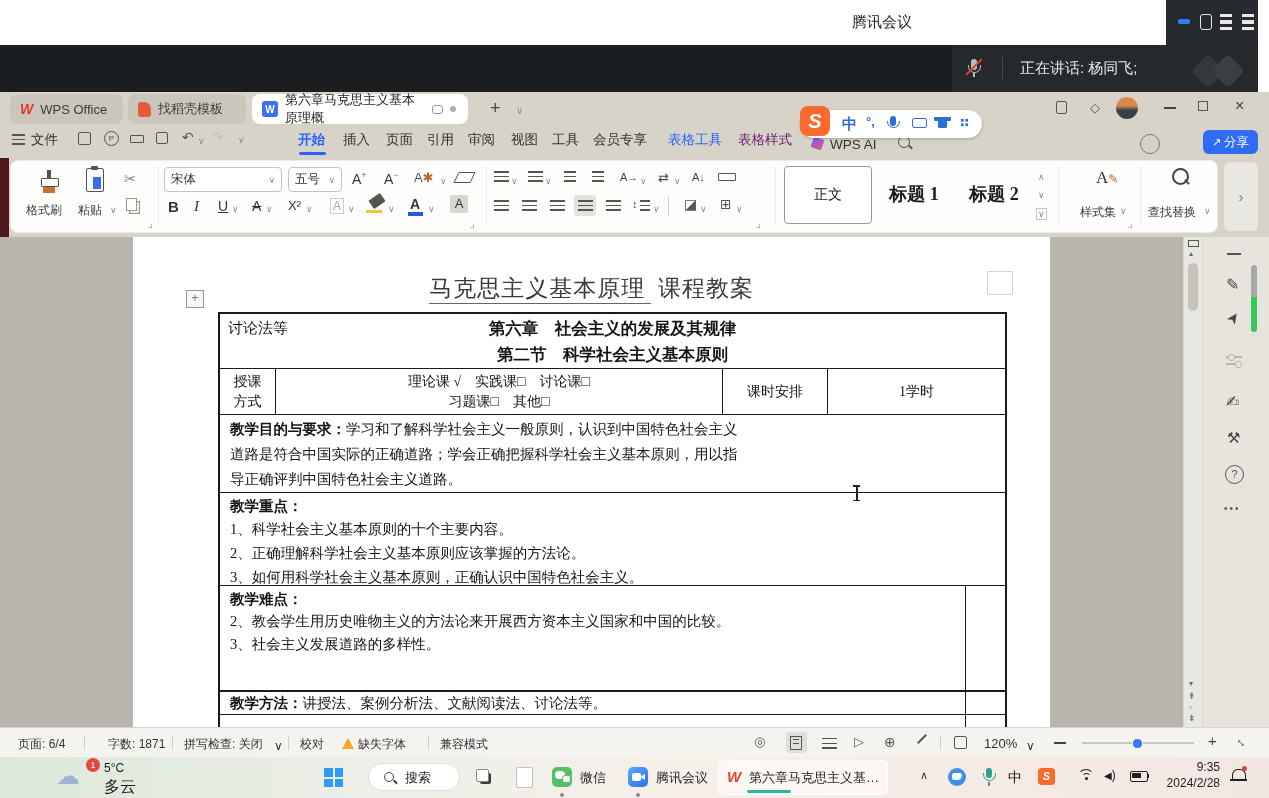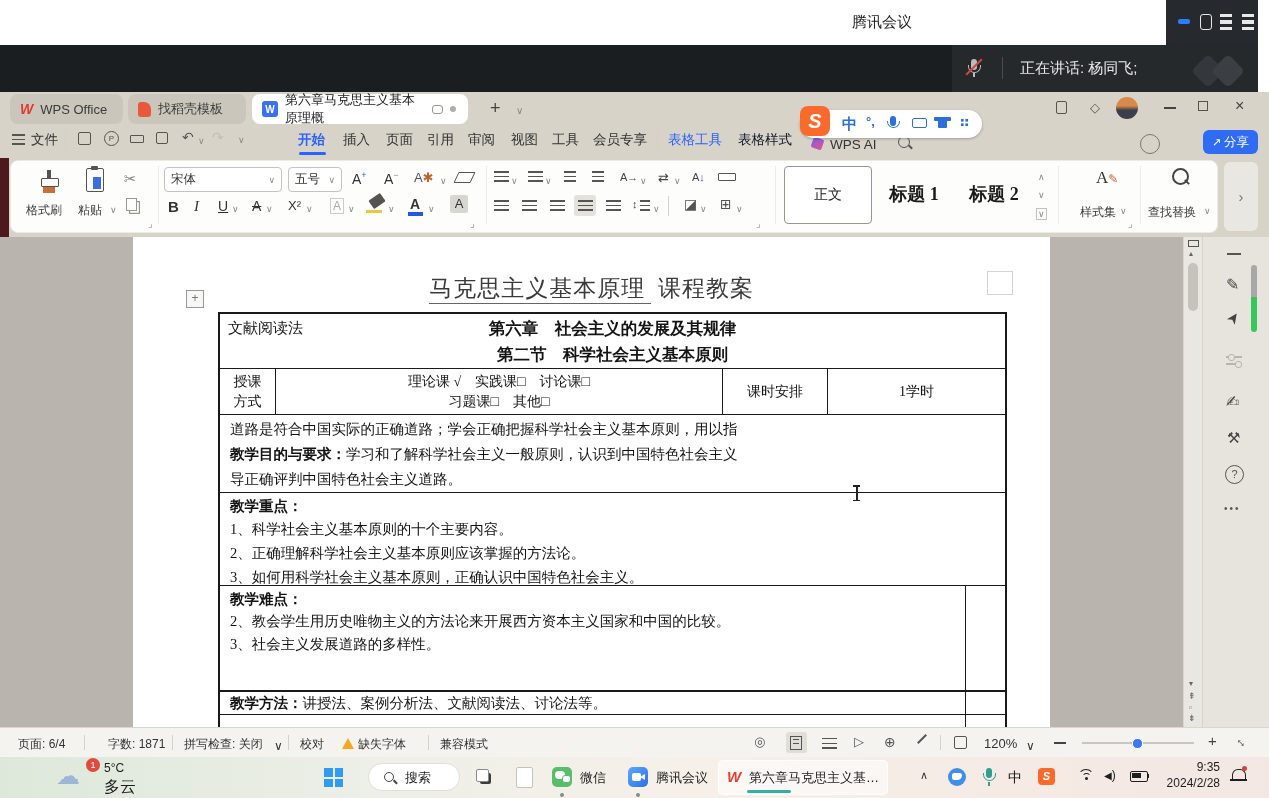--- a/index.html
+++ b/index.html
@@ -121,21 +121,21 @@
     <span class="a" style="left:299px;top:60px;width:27px;height:3px;border-radius:2px;background:#2b62ff"></span>
     <span class="t mi" style="left:343px;top:39px">插入</span>
     <span class="t mi" style="left:386px;top:39px">页面</span>
     <span class="t mi" style="left:427px;top:39px">引用</span>
     <span class="t mi" style="left:468px;top:39px">审阅</span>
     <span class="t mi" style="left:511px;top:39px">视图</span>
     <span class="t mi" style="left:552px;top:39px">工具</span>
     <span class="t mi" style="left:593px;top:39px">会员专享</span>
     <span class="sep" style="left:656px;top:38px;height:20px"></span>
     <span class="t mi" style="left:668px;top:39px;color:#2b62ff">表格工具</span>
-    <span class="t mi" style="left:738px;top:39px;color:#0f172a">表格样式</span>
+    <span class="t mi" style="left:738px;top:39px;color:#701a75">表格样式</span>
     <span class="a" style="left:812px;top:46px;width:11px;height:11px;background:linear-gradient(135deg,#7b5cf0,#e0558a);transform:rotate(20deg);border-radius:2px"></span>
     <span class="t mi" style="left:830px;top:45px">WPS AI</span>
     <span class="a" style="left:898px;top:44px;width:10px;height:10px;border:1.7px solid #555;border-radius:50%"></span>
     <span class="a" style="left:908px;top:54px;width:5px;height:1.7px;background:#555;transform:rotate(45deg)"></span>
 
     <span class="a" style="left:1140px;top:42px;width:18px;height:18px;border:1.5px solid #777;border-radius:50%"></span>
     <div class="a" style="left:1203px;top:38px;width:55px;height:24px;background:#2f6bf3;border-radius:6px;display:flex;align-items:center;justify-content:center;gap:3px">
       <span style="color:#fff;font-size:11px">↗</span>
       <span style="color:#fff;font-size:12.5px">分享</span>
     </div>
@@ -271,41 +271,41 @@
       <div class="a icbox" style="left:987px;top:34px;width:26px;height:24px;border-color:#d6d4cd;background:#fff"></div>
 
       <div class="t doc" style="left:133px;top:36px;width:917px;text-align:center;font-size:23px;color:#3a3a3a;letter-spacing:1px;white-space:nowrap">
         <span style="border-bottom:1.5px solid #666;padding:0 6px 2px 0">马克思主义基本原理</span><span> 课程教案</span>
       </div>
 
       <div class="a" style="left:186px;top:53px;width:16px;height:16px;border:1px solid #999;background:#f7f7f5;color:#777;font-size:12px;text-align:center;line-height:15px">+</div>
 
       <div class="dtable doc">
         <div class="trow first" style="height:54px">
-          <span class="t" style="left:8px;top:5px;font-size:15px">文献阅读法</span>
+          <span class="t" style="left:8px;top:5px;font-size:15px">讨论法等</span>
           <div style="text-align:center;font-weight:bold;font-size:16.5px;line-height:26px;padding-top:2px">
             <div>第六章　社会主义的发展及其规律</div>
             <div>第二节　科学社会主义基本原则</div>
           </div>
         </div>
         <div class="trow" style="height:46px;display:flex">
           <div class="tc noleft" style="width:55px;line-height:20px">
             <div>授课</div>
               <div>方式</div>
           </div>
           <div class="tc" style="width:447px;line-height:20px">
             <div>理论课 √　实践课□　讨论课□</div>
               <div>习题课□　其他□</div>
           </div>
           <div class="tc" style="width:105px">课时安排</div>
           <div class="tc" style="flex:1">1学时</div>
         </div>
         <div class="trow" style="height:78px;padding-top:2px">
+          <div class="dline"><b>教学目的与要求：</b><span>学习和了解科学社会主义一般原则，认识到中国特色社会主义</span></div>
           <div class="dline">道路是符合中国实际的正确道路；学会正确把握科学社会主义基本原则，用以指</div>
-          <div class="dline"><b>教学目的与要求：</b><span>学习和了解科学社会主义一般原则，认识到中国特色社会主义</span></div>
           <div class="dline">导正确评判中国特色社会主义道路。</div>
         </div>
         <div class="trow" style="height:93px;padding-top:3px">
           <div class="dline" style="font-weight:bold;line-height:21px">教学重点：</div>
           <div class="dline" style="line-height:24px">1、科学社会主义基本原则的十个主要内容。</div>
           <div class="dline" style="line-height:24px">2、正确理解科学社会主义基本原则应该掌握的方法论。</div>
           <div class="dline" style="line-height:24px">3、如何用科学社会主义基本原则，正确认识中国特色社会主义。</div>
         </div>
         <div class="trow" style="height:105px;padding-top:3px">
           <div class="dline" style="font-weight:bold;line-height:21px">教学难点：</div>

